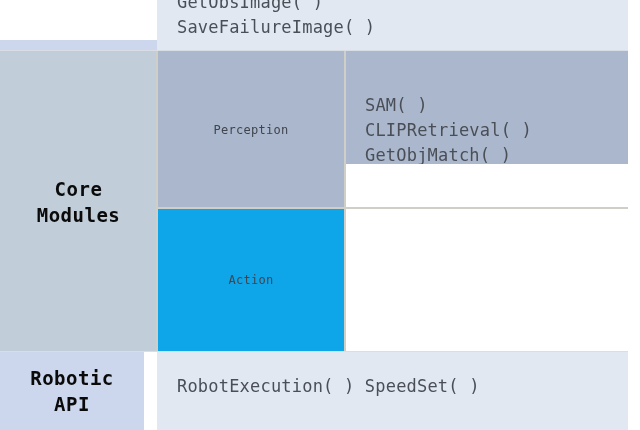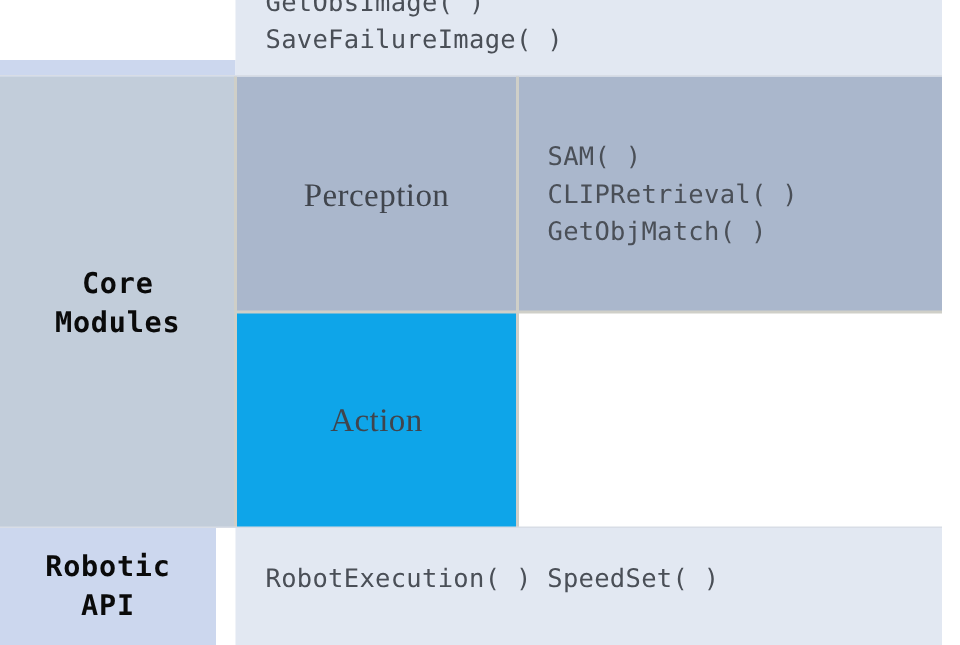--- a/index.html
+++ b/index.html
@@ -56,24 +56,23 @@
     position: absolute;
     left: 20px;
     white-space: pre-line;
   }
 
   
   .module-cell {
     display: flex;
     align-items: center;
     justify-content: center;
-    font-size: 22px;
+    font-size: 12px;
     letter-spacing: 0.3px;
     color: #40454d;
-    font-family: Liberation Serif, serif;
   }
 
   
   #cell-fileio-label {
     left: 0px;  top: 0px;
     width: 157px; height: 51px;
     background: #ccd7ee;
     margin-top: 40px;
   }
   #cell-fileio-content {
@@ -92,21 +91,21 @@
     background: #c2cdda;
   }
 
   #cell-perception-name {
     left: 157px; top: 51px;
     width: 188px; height: 157px;
     background: #aab7cc;
   }
   #cell-perception-content {
     left: 345px; top: 51px;
-    width: 283px; height: 157px;
+    width: 283px; height: 113px;
     background: #aab7cc;
   }
   #cell-perception-content .fnlist {
     top: 42px;
   }
 
   #cell-action-name {
     left: 157px; top: 208px;
     width: 188px; height: 144px;
     background: #0ea5e9;

